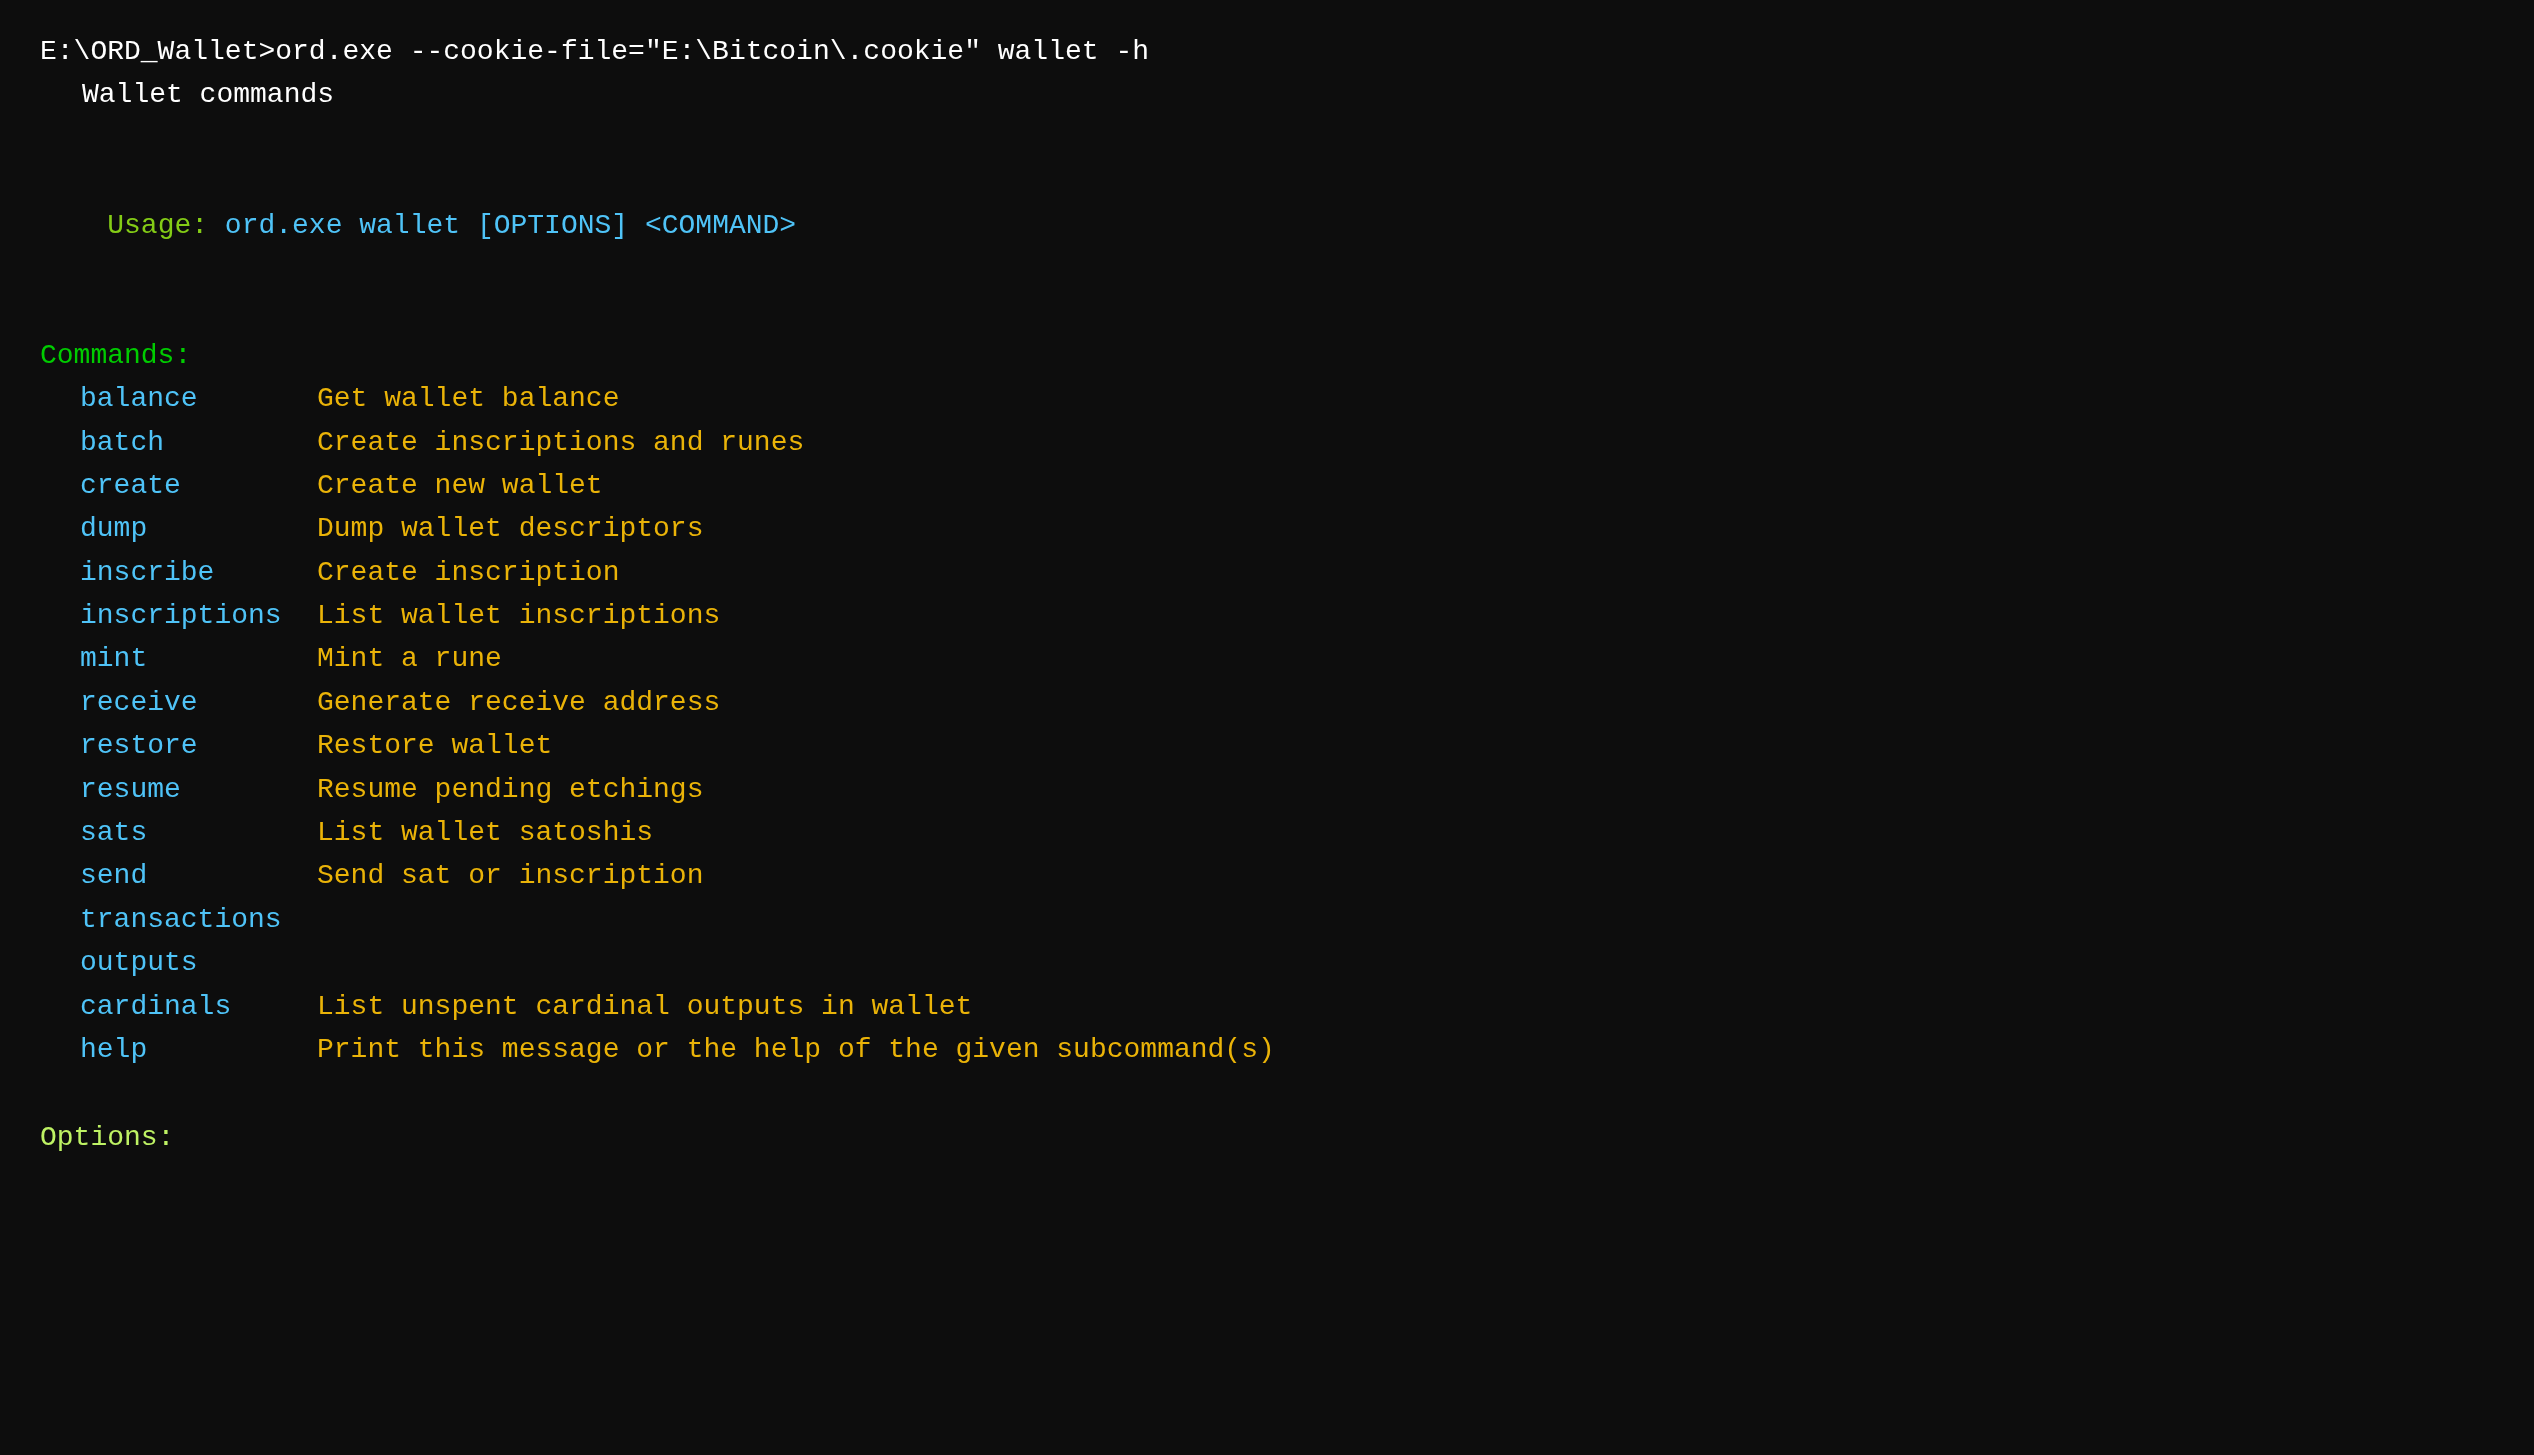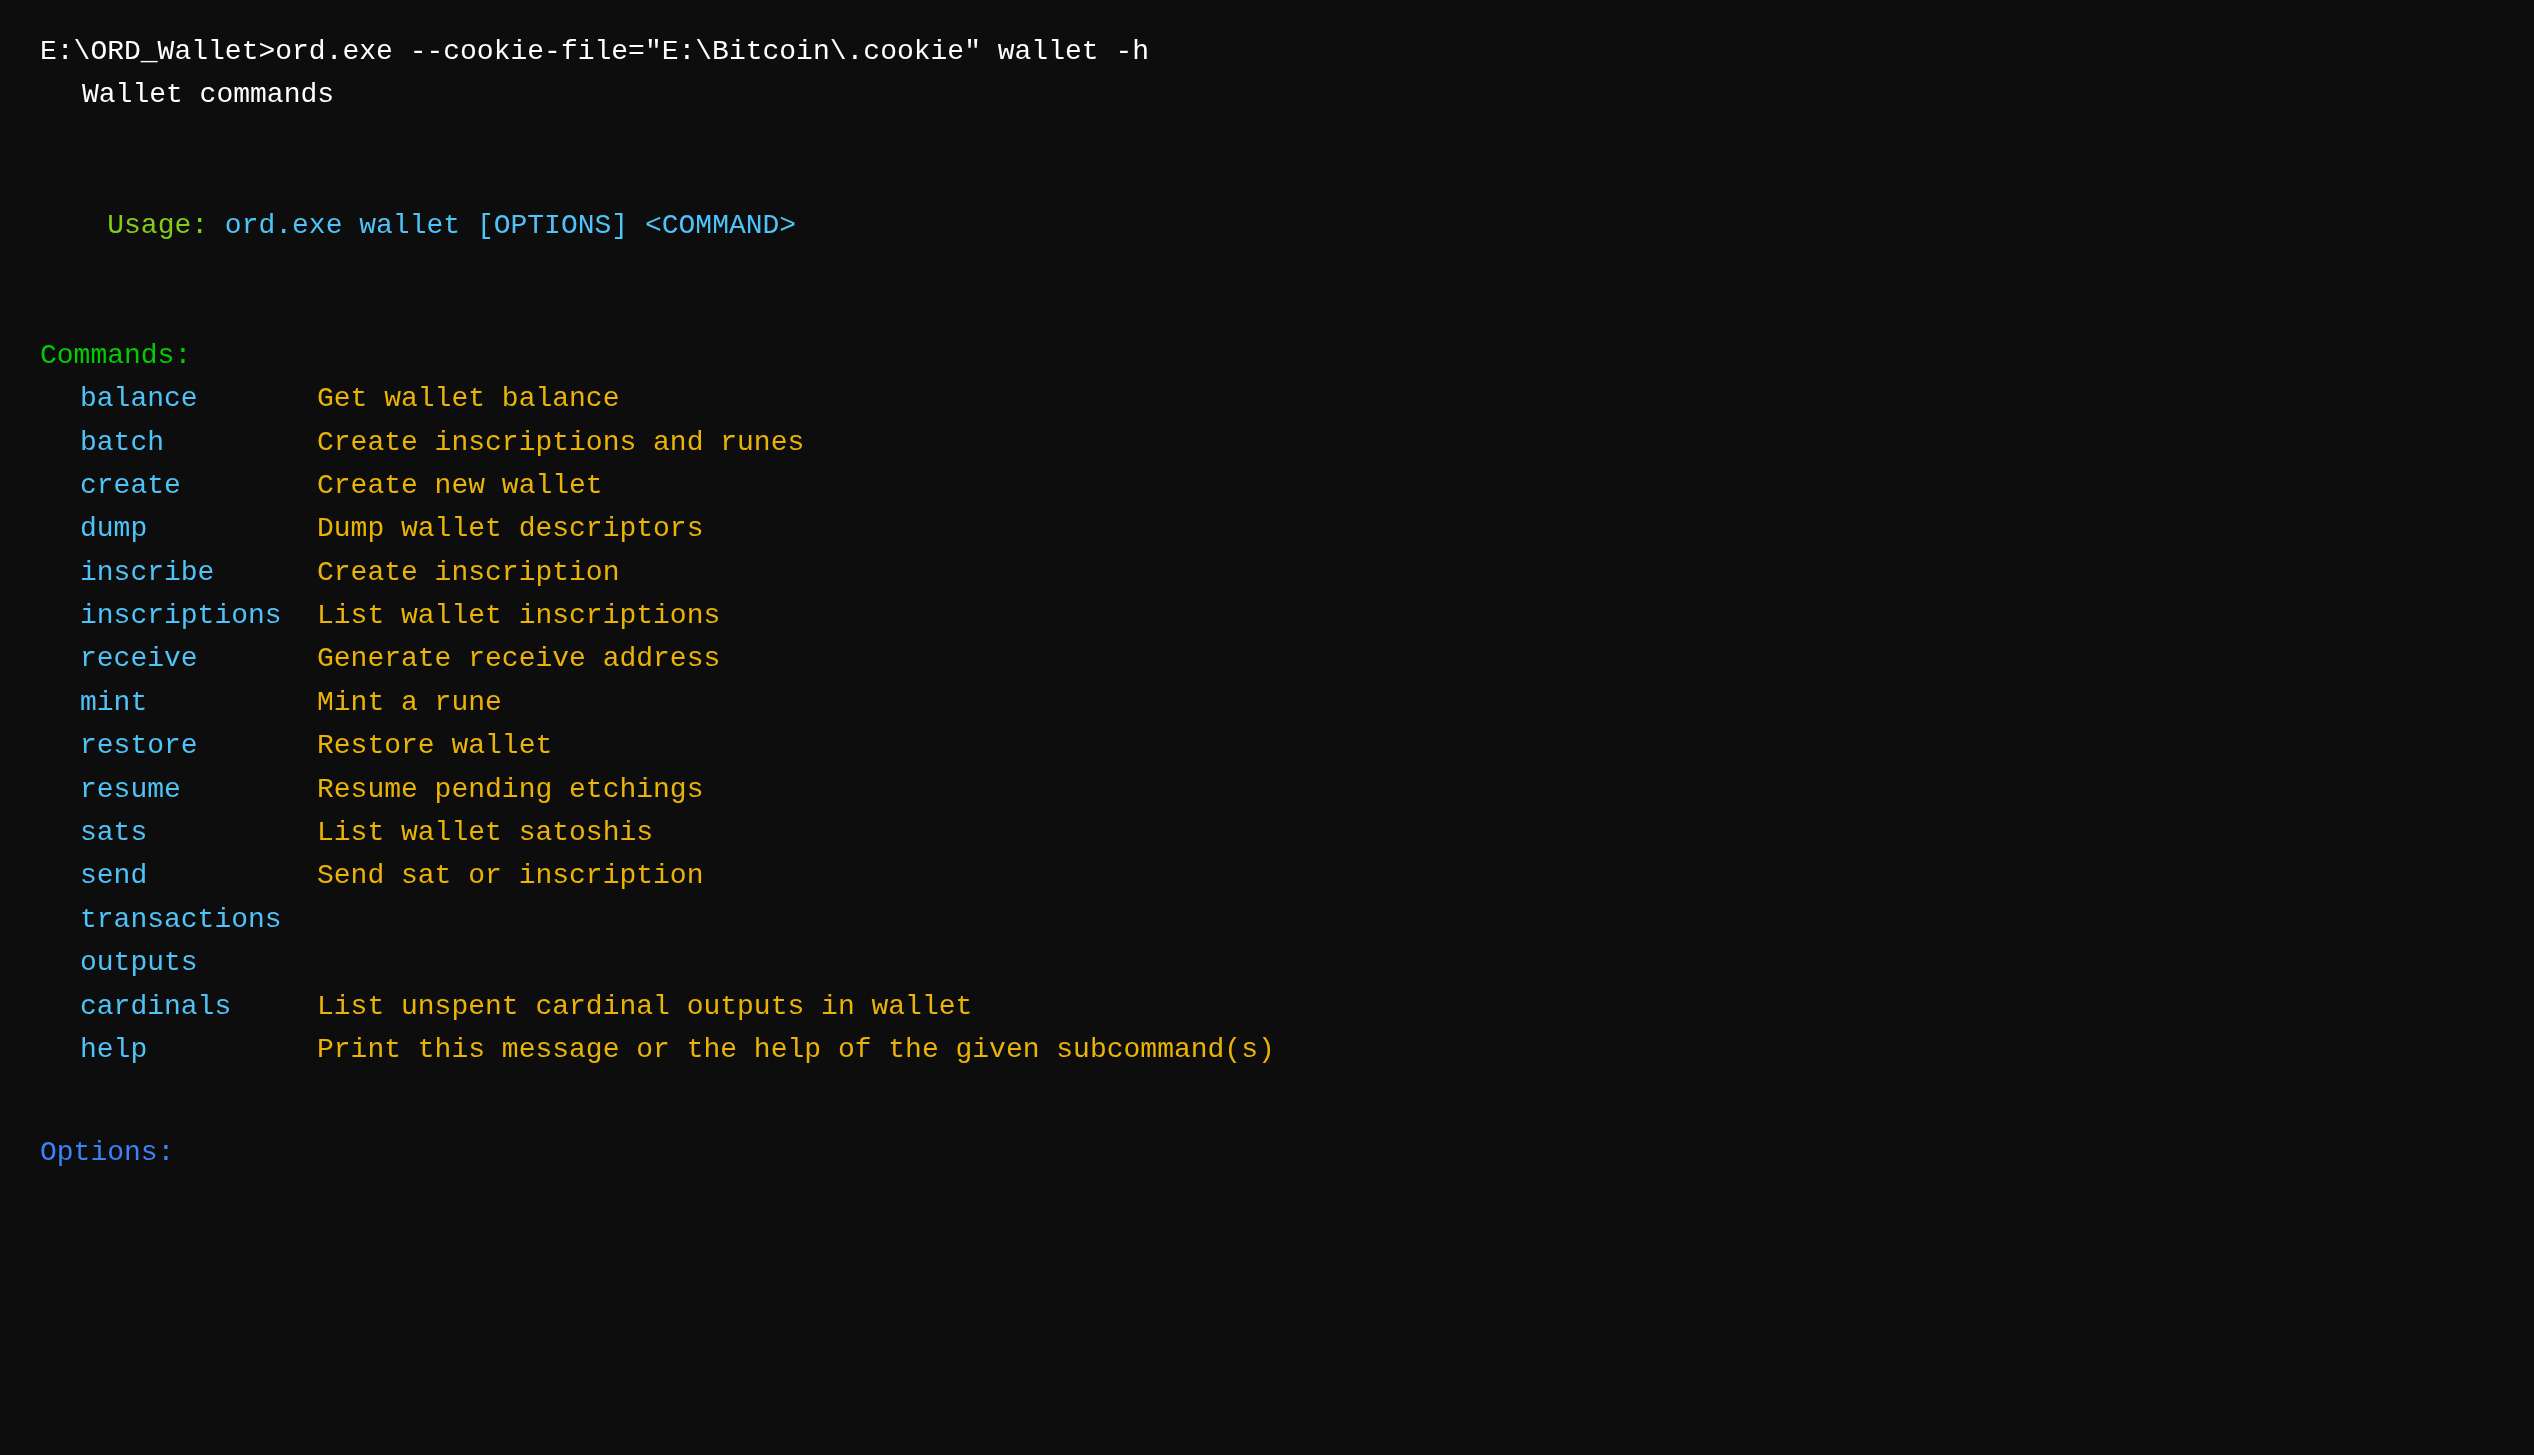--- a/index.html
+++ b/index.html
@@ -65,23 +65,23 @@
       display: inline-block;
       width: 277px;
       padding-left: 40px;
     }
 
     .cmd-desc {
       color: #eab308;
     }
 
     .options-header {
-      color: #3b82f6;
+      color: #bef264;
       white-space: pre;
-      margin-top: 16px;
+      margin-top: 1px;
     }
   </style>
 </head>
 <body>
 
 <div class="terminal-container">
 
   <div class="line-prompt">E:\ORD_Wallet&gt;ord.exe --cookie-file="E:\Bitcoin\.cookie" wallet -h</div>
   <div class="wallet-commands-label">Wallet commands</div>
 
@@ -95,22 +95,22 @@
 
   <div class="commands-header">Commands:</div>
 
   <div class="commands-list">
   <div class="command-row"><span class="cmd-name">balance</span><span class="cmd-desc">Get wallet balance</span></div>
       <div class="command-row"><span class="cmd-name">batch</span><span class="cmd-desc">Create inscriptions and runes</span></div>
       <div class="command-row"><span class="cmd-name">create</span><span class="cmd-desc">Create new wallet</span></div>
       <div class="command-row"><span class="cmd-name">dump</span><span class="cmd-desc">Dump wallet descriptors</span></div>
       <div class="command-row"><span class="cmd-name">inscribe</span><span class="cmd-desc">Create inscription</span></div>
       <div class="command-row"><span class="cmd-name">inscriptions</span><span class="cmd-desc">List wallet inscriptions</span></div>
+      <div class="command-row"><span class="cmd-name">mint</span><span class="cmd-desc">Mint a rune</span></div>
       <div class="command-row"><span class="cmd-name">receive</span><span class="cmd-desc">Generate receive address</span></div>
-      <div class="command-row"><span class="cmd-name">mint</span><span class="cmd-desc">Mint a rune</span></div>
       <div class="command-row"><span class="cmd-name">restore</span><span class="cmd-desc">Restore wallet</span></div>
       <div class="command-row"><span class="cmd-name">resume</span><span class="cmd-desc">Resume pending etchings</span></div>
       <div class="command-row"><span class="cmd-name">sats</span><span class="cmd-desc">List wallet satoshis</span></div>
       <div class="command-row"><span class="cmd-name">send</span><span class="cmd-desc">Send sat or inscription</span></div>
       <div class="command-row"><span class="cmd-name">transactions</span></div>
       <div class="command-row"><span class="cmd-name">outputs</span></div>
       <div class="command-row"><span class="cmd-name">cardinals</span><span class="cmd-desc">List unspent cardinal outputs in wallet</span></div>
       <div class="command-row"><span class="cmd-name">help</span><span class="cmd-desc">Print this message or the help of the given subcommand(s)</span></div>
     </div>
 

